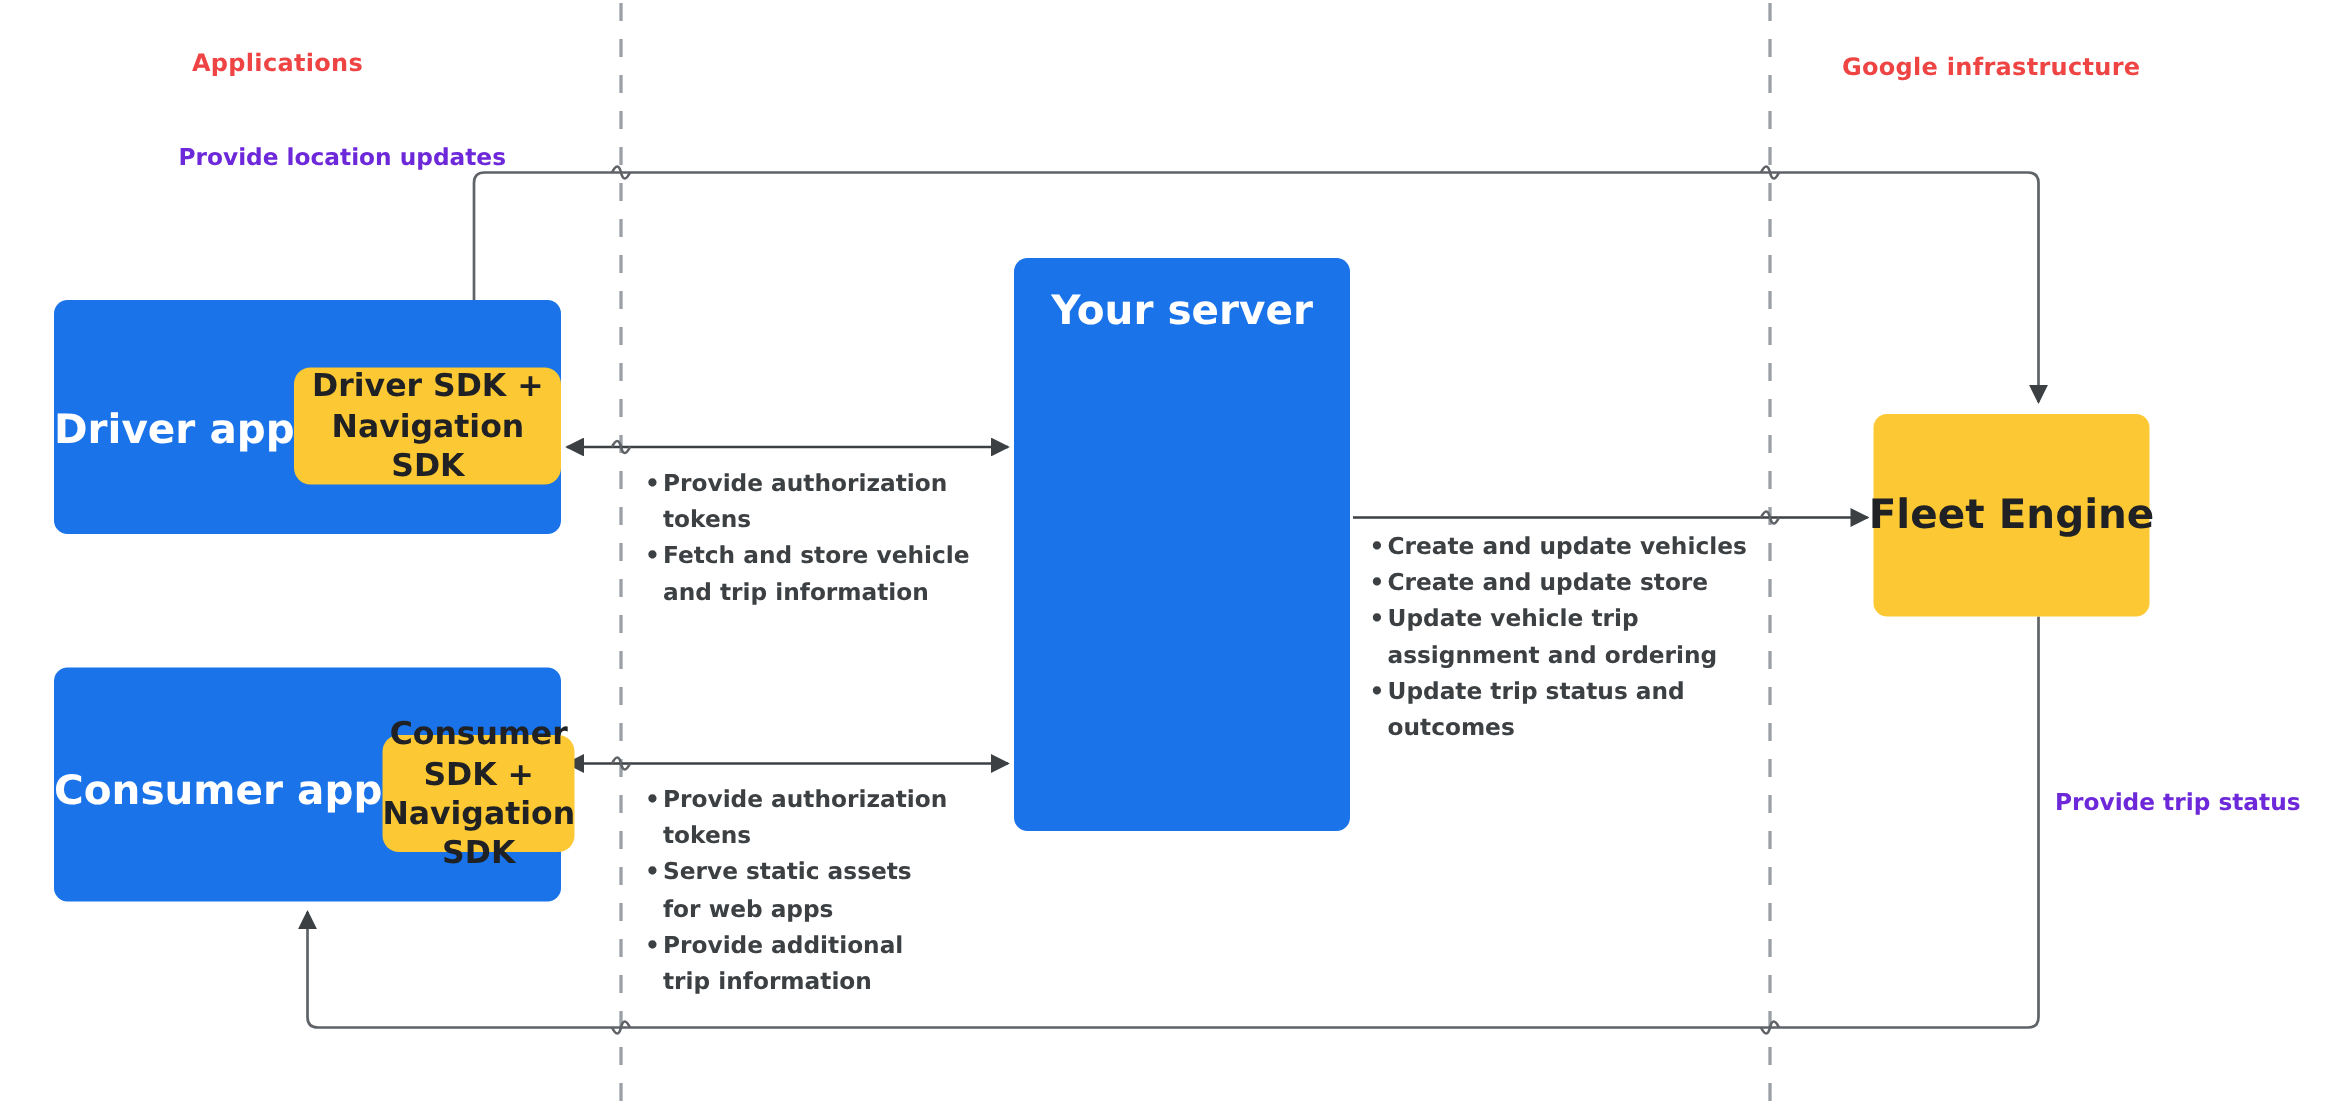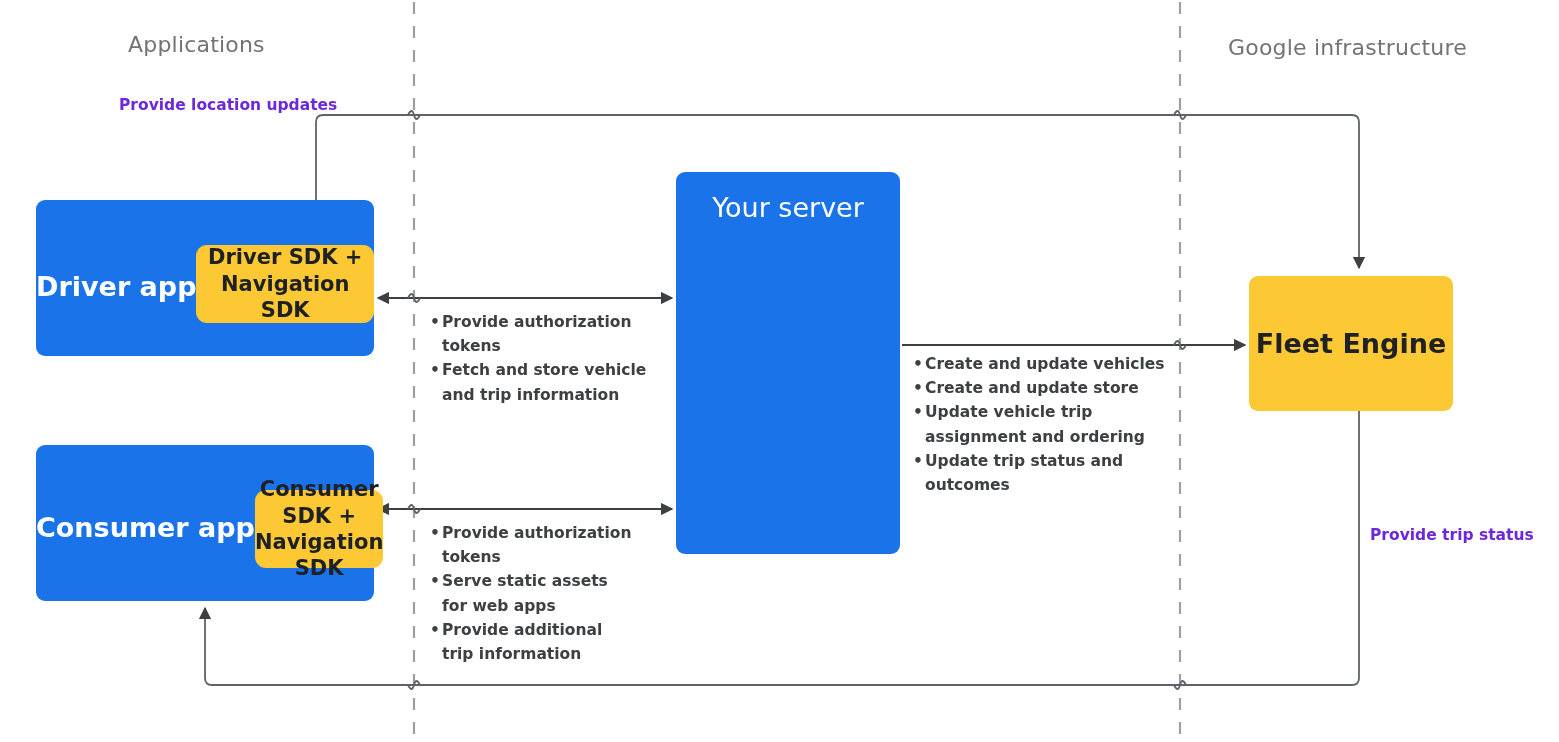--- a/index.html
+++ b/index.html
@@ -16,23 +16,23 @@
   }
   #wires {
     position: absolute; left: 0; top: 0;
     width: 1559px; height: 742px;
     pointer-events: none;
   }
 
   
   .col-head {
     position: absolute;
-    font-size: 22px;
-    font-weight: 400;
-    color: #737373;
+    font-size: 16px;
+    font-weight: 700;
+    color: #ef4444;
     white-space: nowrap;
     letter-spacing: .2px;
   }
   .col-head.applications      { left: 128px; top: 32px; }
   .col-head.your-infra        { left: 676px; top: 35px; }
   .col-head.google-infra      { left: 1228px; top: 35px; }
 
   
   .app-box {
     position: absolute;
@@ -77,30 +77,30 @@
     left: 676px; top: 172px;
     width: 224px; height: 382px;
     background: #1a73e8;
     border-radius: 9px;
   }
   #your-server .server-title {
     position: absolute;
     left: 0; right: 0; top: 20px;
     text-align: center;
     font-size: 27px;
-    font-weight: 400;
+    font-weight: 700;
     color: #ffffff;
     white-space: nowrap;
   }
 
   
   #fleet-engine {
     position: absolute;
     left: 1249px; top: 276px;
-    width: 204px; height: 135px;
+    width: 184px; height: 135px;
     background: #fcc934;
     border-radius: 9px;
     display: flex;
     align-items: center;
     justify-content: center;
   }
   #fleet-engine .fe-title {
     font-size: 27px;
     font-weight: 700;
     color: #202124;

